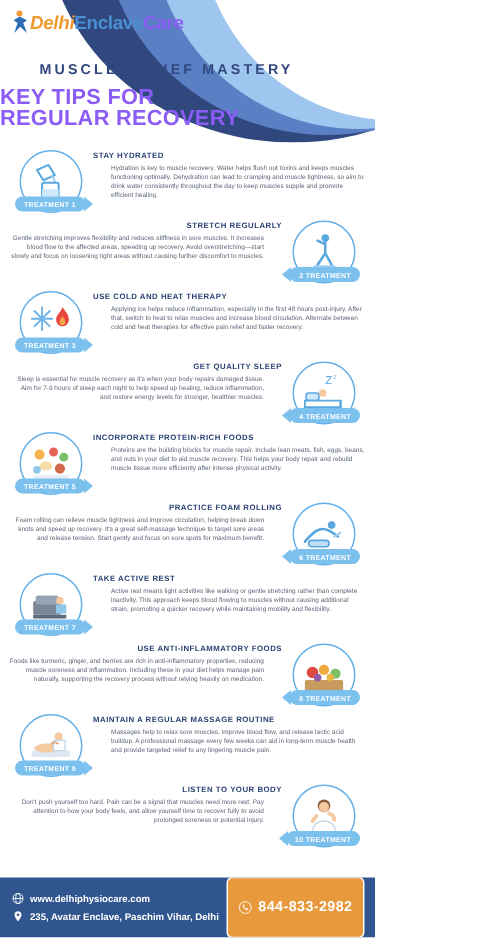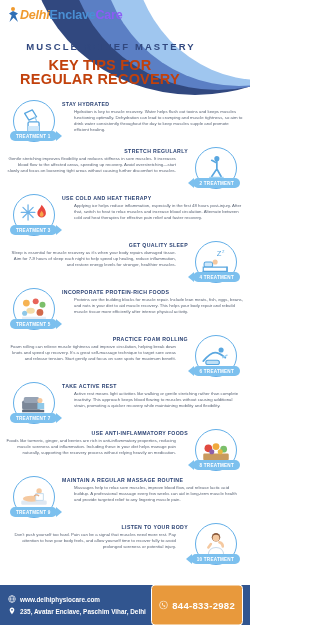--- a/index.html
+++ b/index.html
@@ -27,22 +27,22 @@
   .logo-text { font-size:12.5px; font-weight:bold; letter-spacing:-0.2px; }
   .lt-delhi { color:#f09a2e;font-style:italic; }
   .lt-physio { color:#4a8fd4; }
   .lt-care { color:#8b5cf6; }
 
   .kicker {
     position:absolute; top:41px; left:0; width:198px; text-align:center; z-index:6;
     font-size:9.5px; font-weight:bold; letter-spacing:2.1px; color:#31487f;margin-left:12px;
   }
   .maintitle {
-    position:absolute; top:58px; left:0; width:200px; text-align:center; z-index:6;
-    font-size:14.5px; font-weight:bold; line-height:14px; letter-spacing:0.2px; color:#c2410c;
+    position:absolute; top:58px; left:0; width:200px; z-index:6;
+    font-size:14.5px; font-weight:bold; line-height:14px; letter-spacing:0.2px; color:#8b5cf6;
   }
 
   
   .tips { position:relative; padding-top:4px; }
   .tip { position:relative; height:47px; }
 
   .circle {
     position:absolute; top:1px; width:42px; height:42px; border-radius:50%;
     border:1.6px solid #63afe8; background:#ffffff;
     display:flex; align-items:center; justify-content:center; overflow:hidden;

